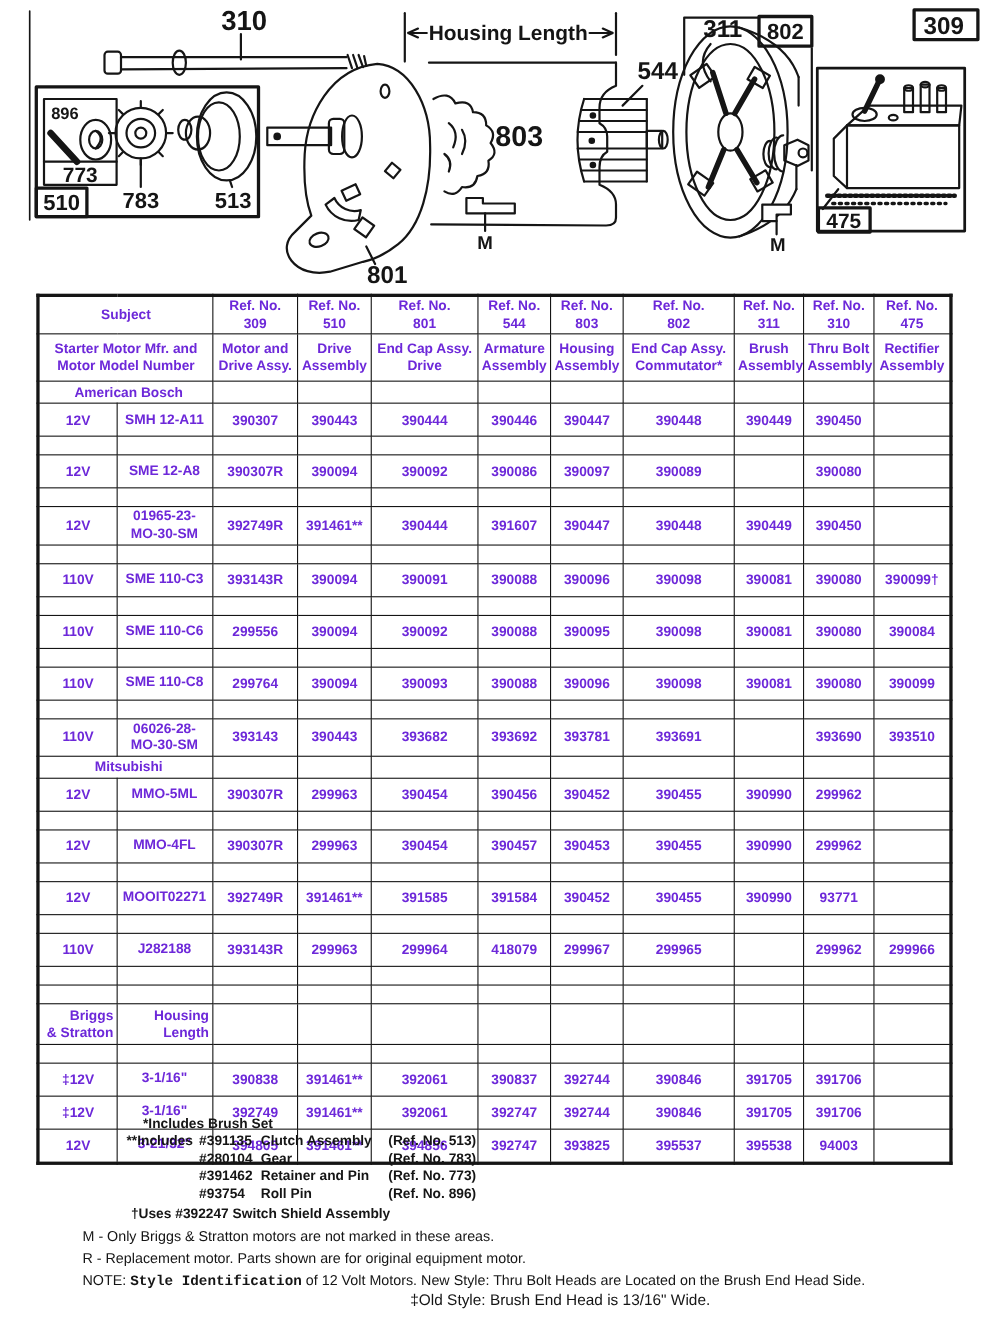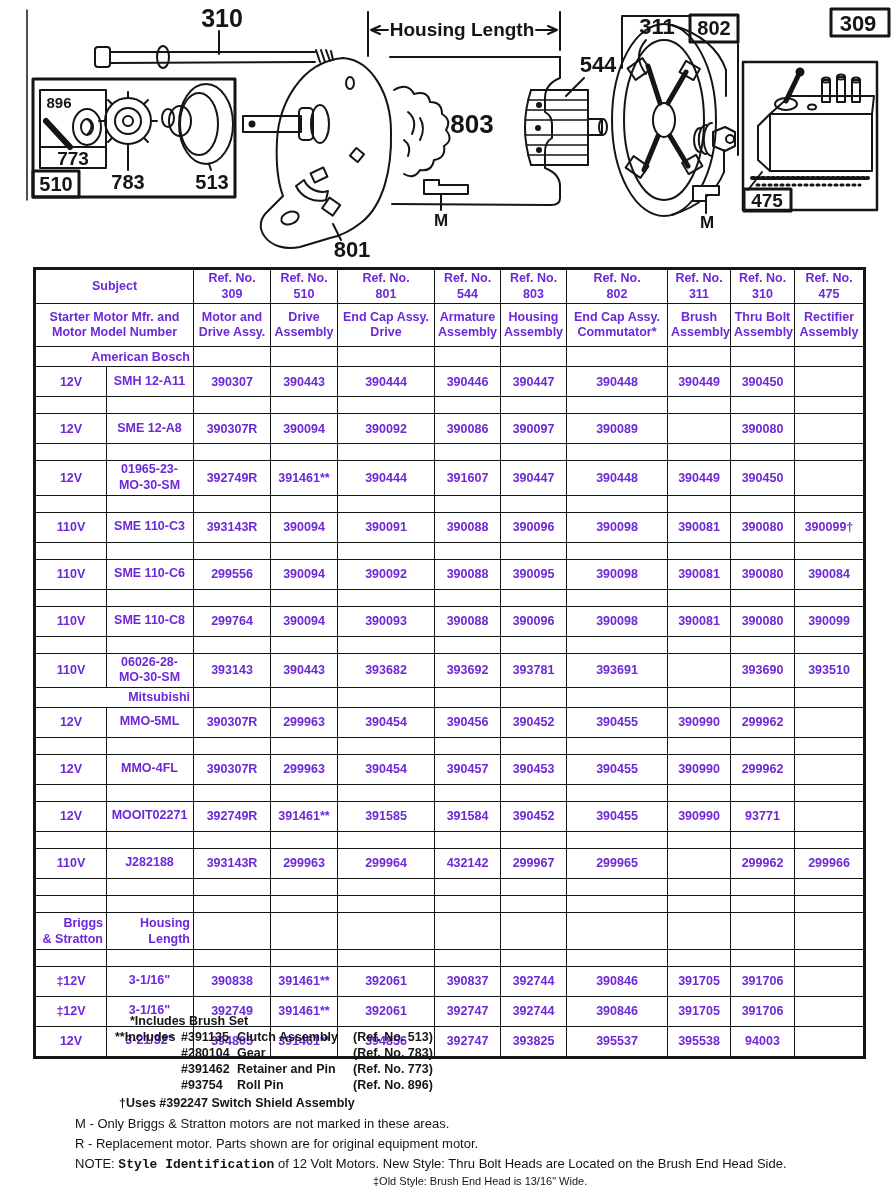--- a/index.html
+++ b/index.html
@@ -19,33 +19,33 @@
   #parts-table th,#parts-table td{
     border:1.6px solid #151515;padding:1px 3px;text-align:center;vertical-align:middle;
     overflow:hidden;
   }
   #parts-table{border:3px solid #151515;}
   #parts-table thead th{font-size:12.5px;line-height:1.25;}
   #parts-table th.ref-head{white-space:pre-line;}
   #parts-table tr.hdr1 th{height:30px;}
   #parts-table tr.hdr2 th{height:40px;}
   #parts-table td.model{text-align:center;padding-left:2px;white-space:pre-line;line-height:1.25;}
-  #parts-table td.sectionlbl{text-align:right;padding-left:8px;height:17px;}
+  #parts-table td.sectionlbl{text-align:center;padding-left:8px;height:17px;}
   #parts-table tr.data td{height:27px;}
   #parts-table tr.empty td{height:14px;}
   #parts-table td.grp{white-space:pre-line;text-align:right;padding-left:4px;line-height:1.3;height:34px;}
   
   #footnotes{position:absolute;left:0;top:1001px;width:896px;font-size:12.5px;line-height:16px;}
   .fn-bold{font-weight:bold;font-family:Liberation Mono, monospace;}
   #fn-brush{margin-left:130px;font-weight:bold;margin-top:12px;}
   #fn-includes{margin-left:115px;display:grid;grid-template-columns:66px 56px 116px auto;font-weight:bold;}
   #fn-includes span{display:block;}
   #fn-uses{margin-left:119px;margin-top:2px;font-weight:bold;}
   .fn-plain{margin-left:75px;margin-top:5px;font-size:13px;font-weight:normal;line-height:15px;}
-  #fn-note2{margin-left:373px;margin-top:1px;font-size:11px;font-weight:normal;}
+  #fn-note2{margin-left:373px;margin-top:1px;font-size:14px;font-weight:normal;}
 </style>
 </head>
 <body>
 
 <svg id="diagram" viewBox="0 0 896 262" xmlns="http://www.w3.org/2000/svg">
   <g stroke="#151515" fill="none" stroke-width="2" stroke-linecap="round" stroke-linejoin="round">
 
     <line x1="27" y1="10" x2="27" y2="200" stroke-width="1.5"></line>
 
     <g>
@@ -519,21 +519,21 @@
         <td></td>
         <td></td>
         <td></td>
       </tr>
       <tr class="data">
         <td class="voltage">110V</td>
         <td class="model">J282188</td>
         <td>393143R</td>
         <td>299963</td>
         <td>299964</td>
-        <td>432142</td>
+        <td>418079</td>
         <td>299967</td>
         <td>299965</td>
         <td></td>
         <td>299962</td>
         <td>299966</td>
       </tr>
       <tr class="empty">
         <td></td>
         <td></td>
         <td></td>

